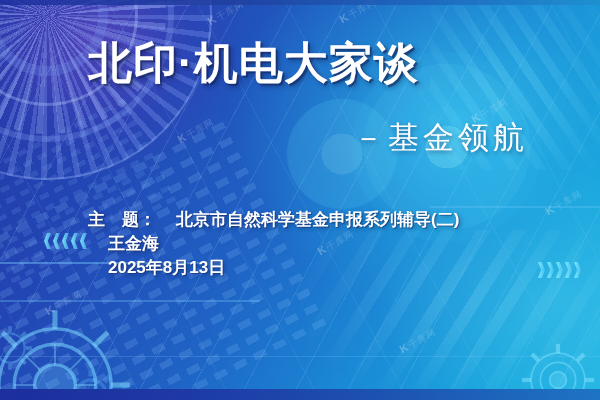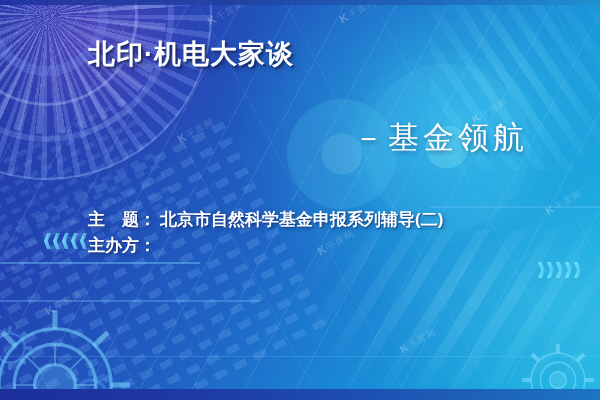--- a/index.html
+++ b/index.html
@@ -142,21 +142,21 @@
     opacity:.85;
   }
   .band-bottom{
     position:absolute; left:0; bottom:0; width:600px; height:11px;
     background:linear-gradient(90deg,#1c2f9c 0%,#1e38a4 30%,#1d4fb0 60%,#1d74c4 100%);
   }
 
   
   .title{
     position:absolute; left:88px; top:41px;
-    font-size:27px; font-weight:bold; color:#ffffff;
+    font-size:44px; font-weight:bold; color:#ffffff;
     letter-spacing:1px; line-height:1;
     text-shadow:
       2px 2px 0 rgba(20,35,90,.55),
       3px 3px 5px rgba(10,25,70,.45);
     white-space:nowrap;
   }
   .subtitle{
     position:absolute; right:72px; top:122px;
     font-family:"Liberation Serif", serif;
     font-size:31px; color:#ffffff;
@@ -170,21 +170,21 @@
     position:absolute; left:88px; top:208px;
     display:flex; flex-direction:column; gap:1px;
   }
   .info-row{
     display:flex; align-items:baseline;
     font-size:17px; font-weight:bold; color:#ffffff;
     white-space:nowrap;
     text-shadow:1px 1px 0 rgba(20,40,100,.5), 2px 2px 4px rgba(10,25,70,.40);
   }
   .info-label{ letter-spacing:0px; }
-  .info-value{ margin-left:4px; }
+  .info-value{ margin-left:20px; }
 </style>
 </head>
 <body>
 
 <div id="poster">
 
   <div class="layer">
 
     <div class="dial"></div>
     <div class="dial-ring"></div>
@@ -319,21 +319,22 @@
 
   <div class="title">北印·机电大家谈</div>
   <div class="subtitle">－基金领航</div>
 
   <div class="info">
     <div class="info-row">
       <span class="info-label">主　题：</span>
       <span class="info-value">北京市自然科学基金申报系列辅导(二)</span>
     </div>
     <div class="info-row">
+      <span class="info-value">王金海</span>
     </div>
     <div class="info-row">
+      <span class="info-value">2025年8月13日</span>
     </div>
     <div class="info-row">
-      <span class="info-label">主办方：</span>
     </div>
   </div>
 
 </div>
 
 </body></html>

